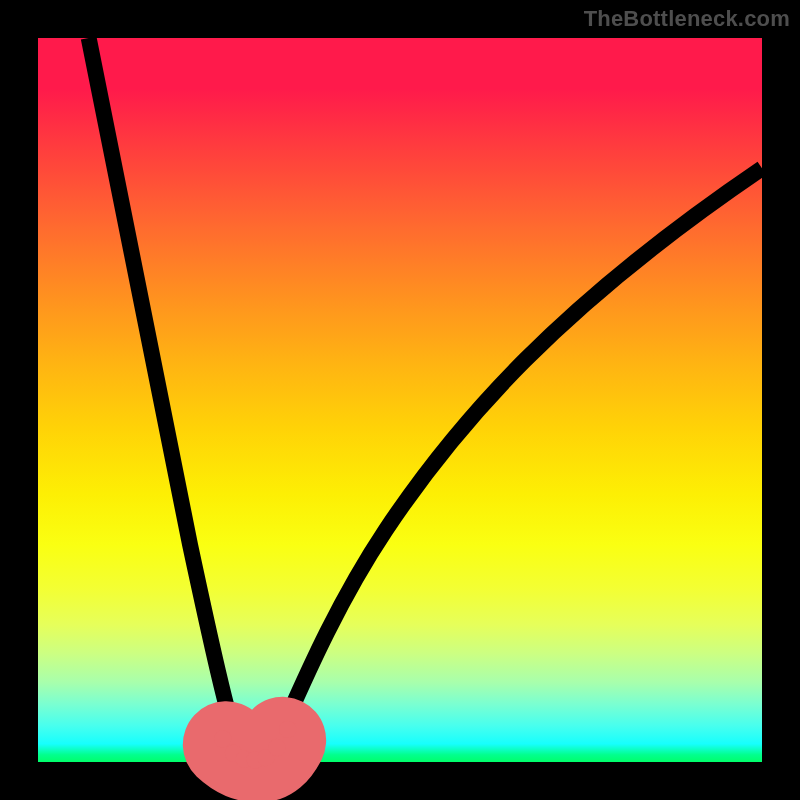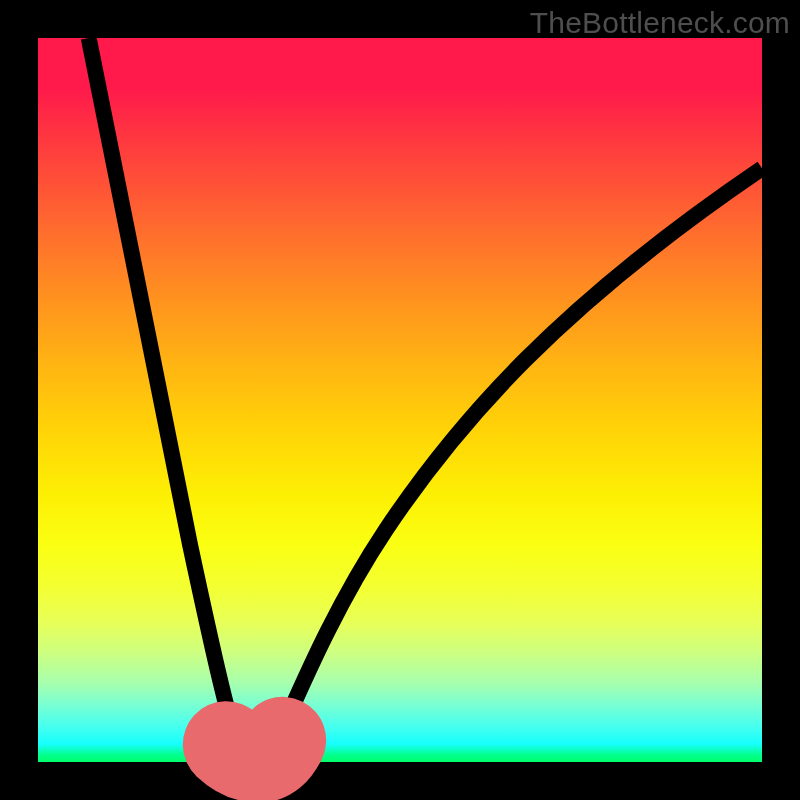--- a/index.html
+++ b/index.html
@@ -17,21 +17,21 @@
           #faff12 70%,
           #f3ff33 76%,
           #e6ff5a 81%,
           #ccff82 85%,
           #a8ffac 89%,
           #7affd1 92%,
           #48ffee 95%,
           #17fffd 97.5%,
           #02ff8e 99%,
           #00ff6a 100%);}
-  .watermark{position:absolute;top:6px;right:10px;color:#4e4e4e;font-size:30px;font-weight:400;letter-spacing:.2px}
+  .watermark{position:absolute;top:6px;right:10px;color:#4e4e4e;font-size:22px;font-weight:700;letter-spacing:.2px}
   svg.curve{position:absolute;left:38px;top:38px;width:724px;height:724px;overflow:visible}
   svg.curve path.line{fill:none;stroke:#000;stroke-width:2.2}
   svg.curve circle.pt{fill:#e96a6d}
   svg.curve path.thick{fill:none;stroke:#e96a6d;stroke-width:12;stroke-linecap:round}
 </style>
 </head>
 <body>
 
 <div class="frame">
   <div class="plot"></div>

